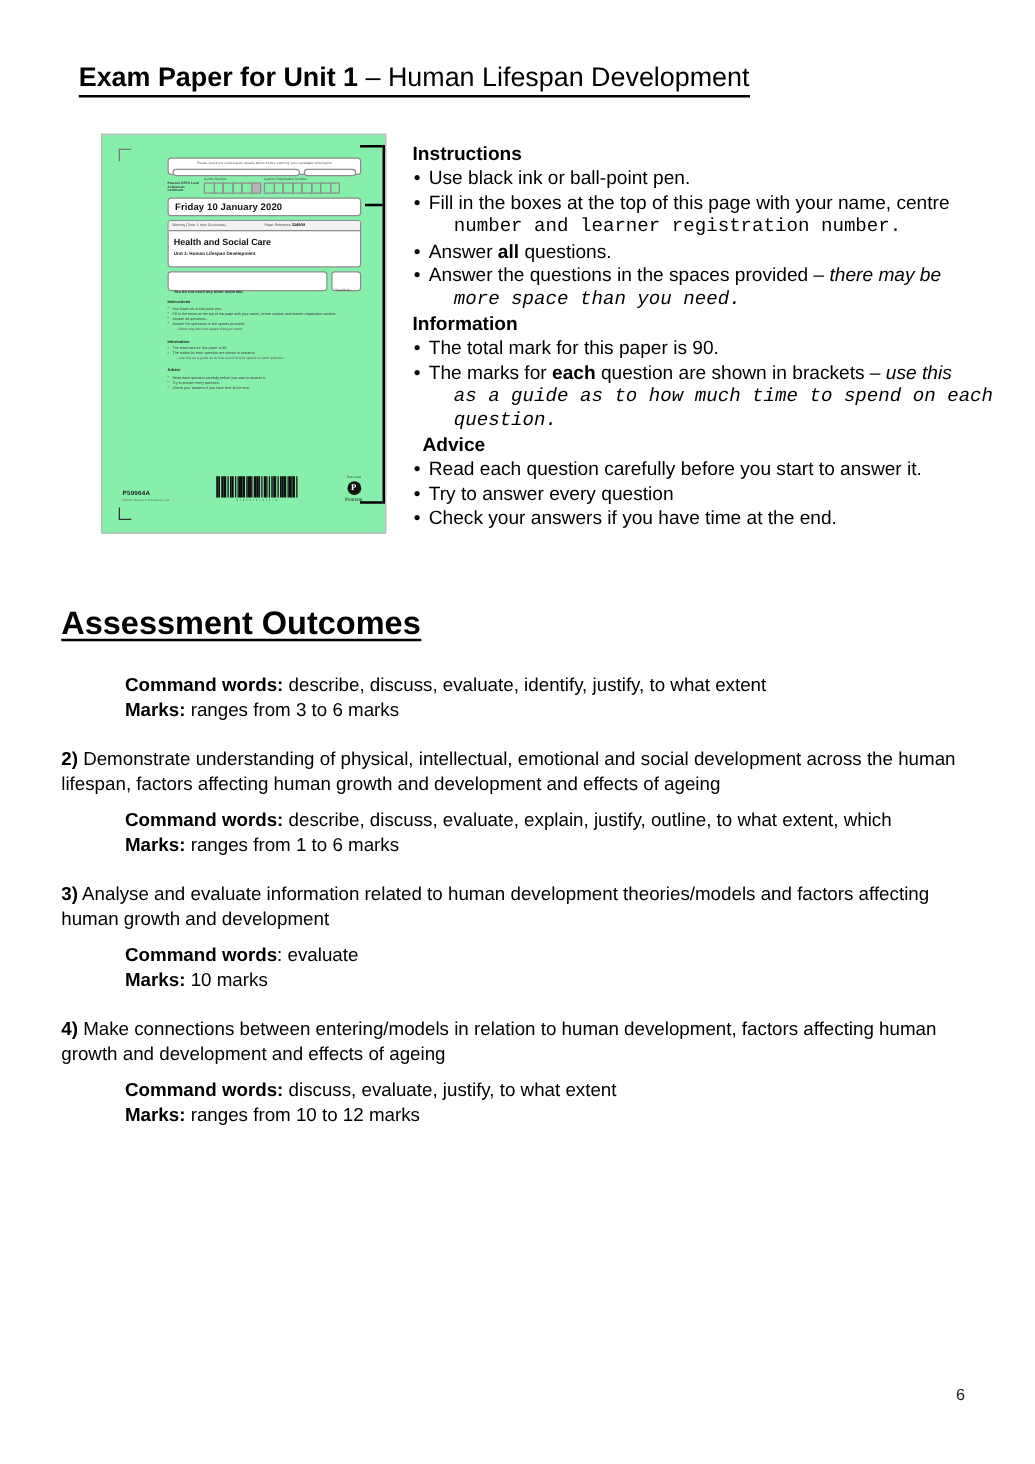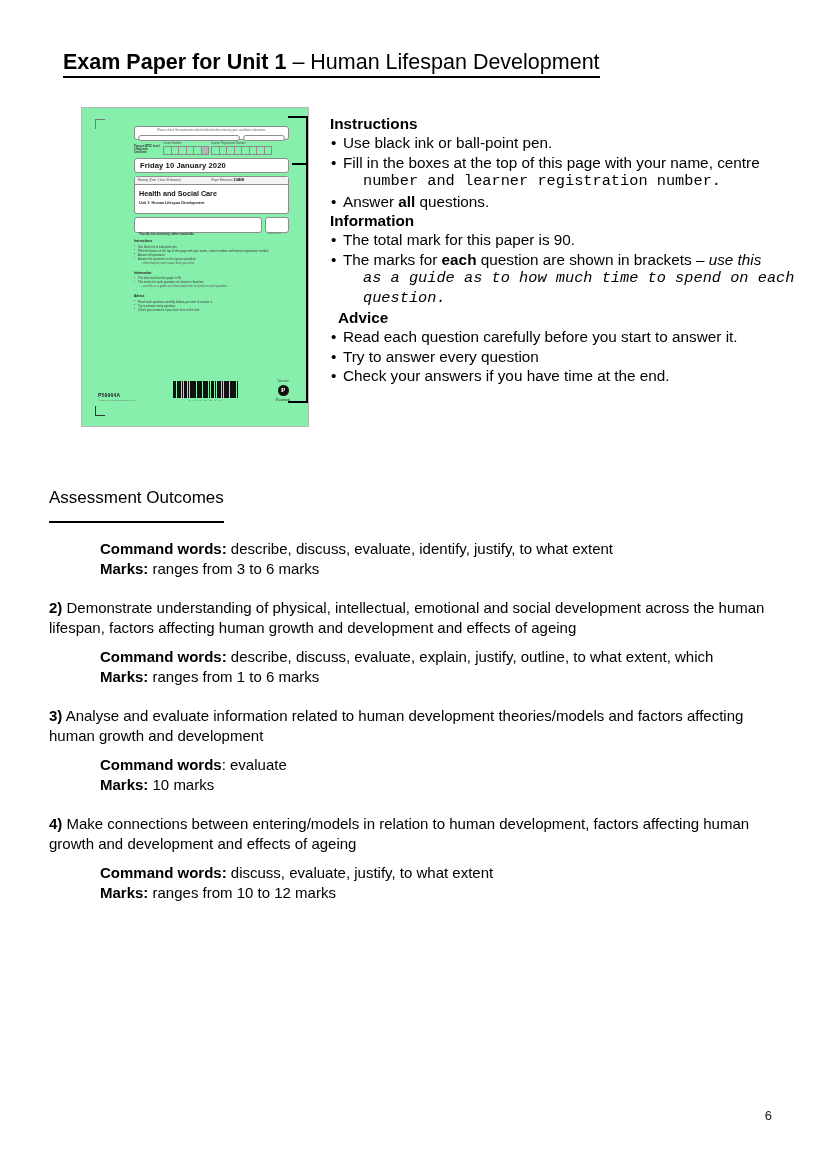--- a/index.html
+++ b/index.html
@@ -214,24 +214,24 @@
   }
   .cont { padding-left: 33px; font-family: Liberation Mono, monospace; }
   .it { font-style: italic; }
   .bd { font-weight: bold; }
 
   
   .ao-heading {
     position: absolute;
     left: 49px;
     top: 486px;
-    font-size: 17px;
-    font-weight: normal;
+    font-size: 26px;
+    font-weight: bold;
     border-bottom: 2px solid #000;
-    padding-bottom: 11px;
+    padding-bottom: 1px;
     line-height: 24px;
   }
 
   .ao-list {
     position: absolute;
     left: 49px;
     top: 530px;
     width: 725px;
     font-size: 15px;
     line-height: 20px;
@@ -424,20 +424,24 @@
 
   <div class="bullet">
     <span>Fill in the boxes at the top of this page with your name, centre</span>
   </div>
   <div class="cont">number and learner registration number.</div>
 
   <div class="bullet">
     <span>Answer </span><span class="bd">all</span><span> questions.</span>
   </div>
 
+  <div class="bullet">
+    <span>Answer the questions in the spaces provided </span><span class="it">– there may be</span>
+  </div>
+  <div class="cont it">more space than you need.</div>
 
   <div class="sec-head">Information</div>
 
   <div class="bullet">
     <span>The total mark for this paper is 90.</span>
   </div>
 
   <div class="bullet">
     <span>The marks for </span><span class="bd">each</span><span> question are shown in brackets </span><span class="it">– use this</span>
   </div>

